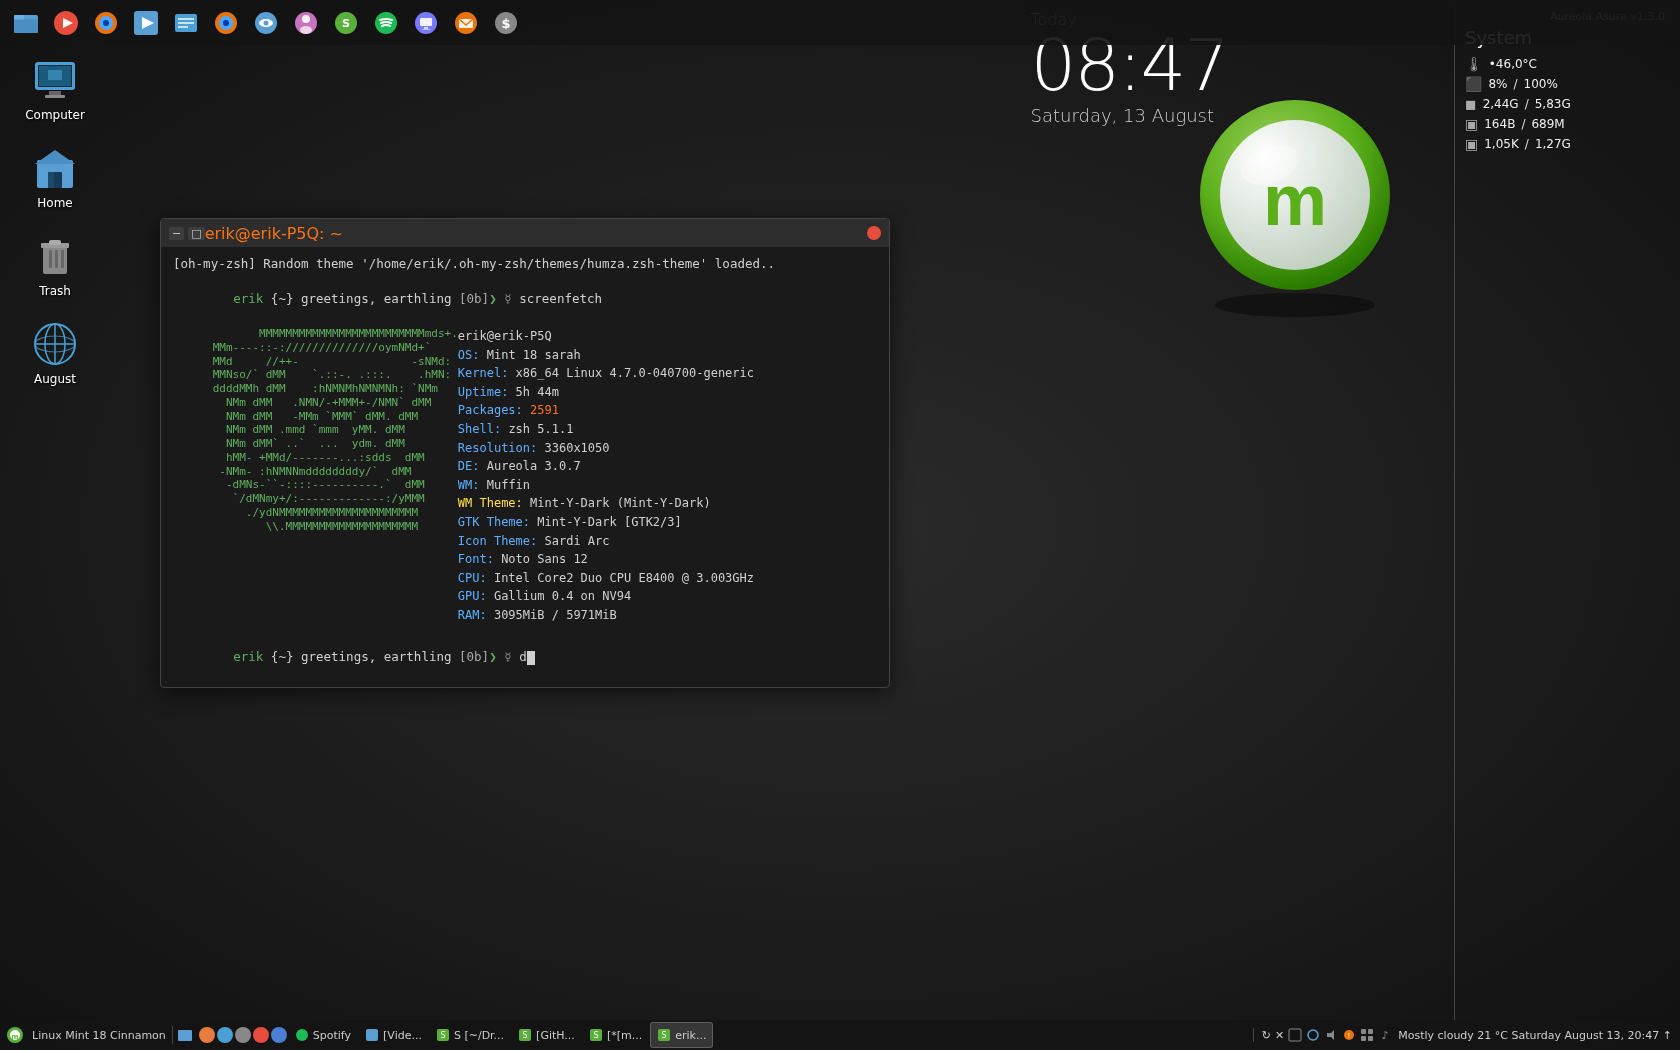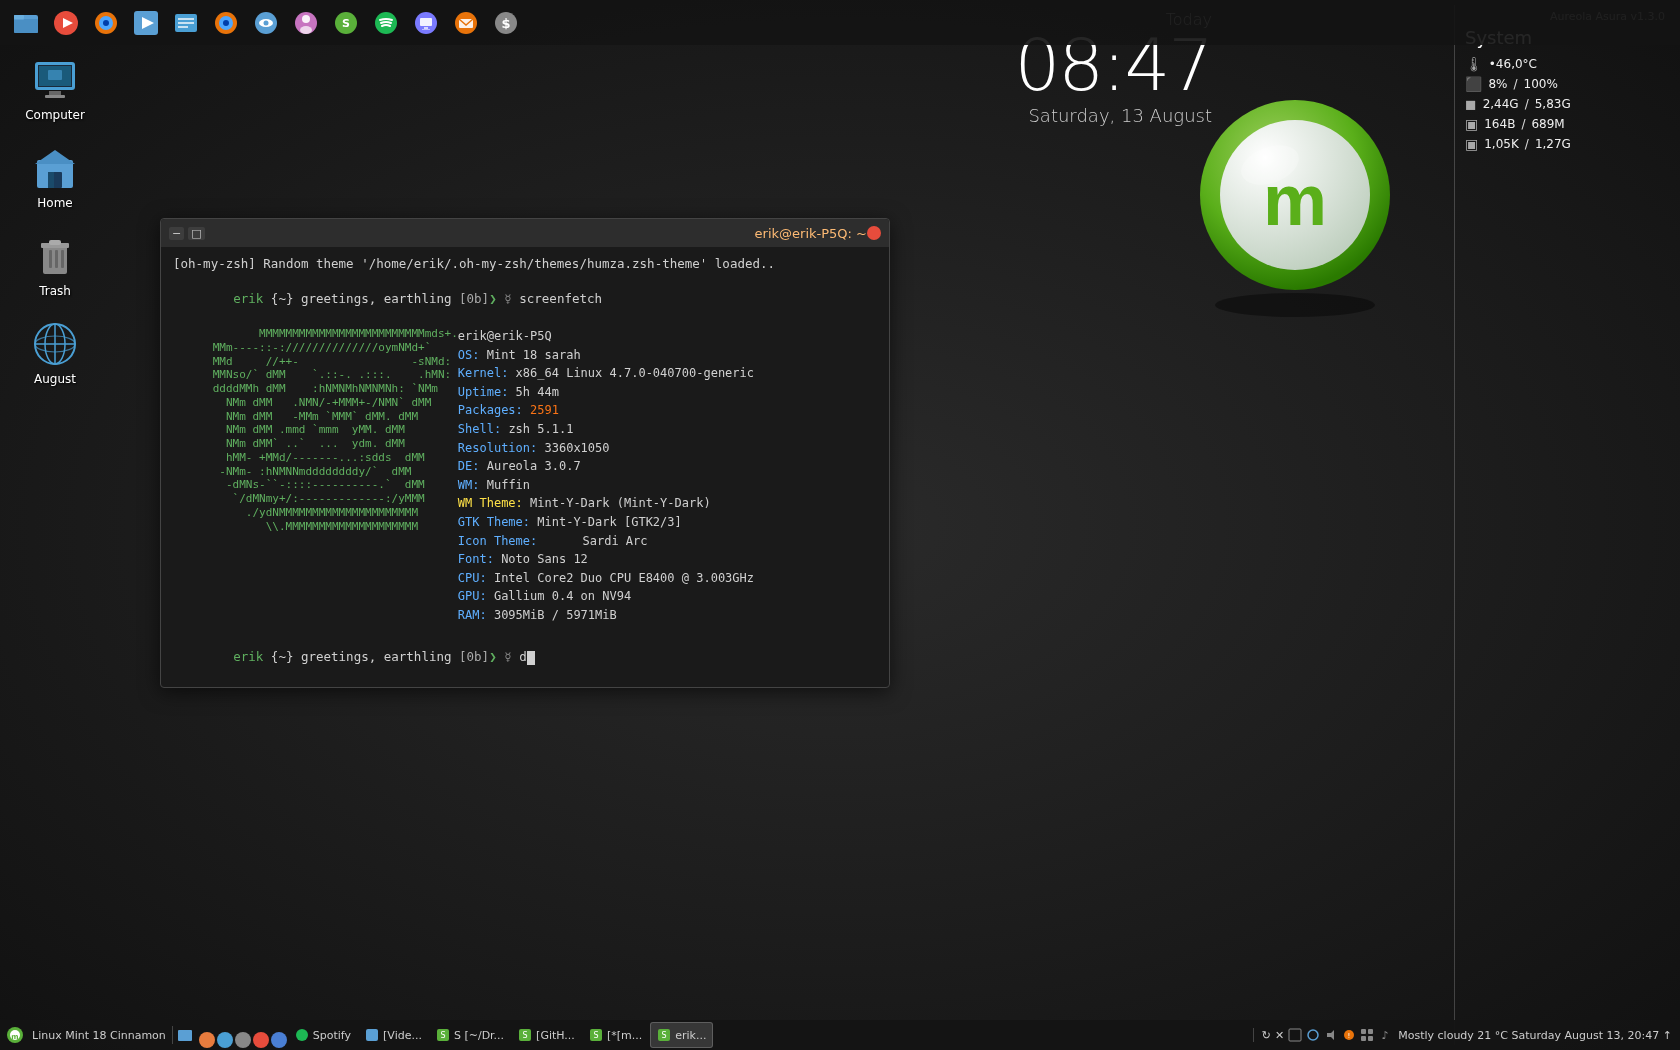--- a/index.html
+++ b/index.html
@@ -81,22 +81,22 @@
       font-size: 12px;
       text-align: center;
       margin-top: 4px;
       text-shadow: 1px 1px 2px rgba(0,0,0,0.9);
     }
 
     
     .clock-widget {
       position: absolute;
       top: 10px;
-      right: 468px;
-      text-align: right;
+      right: 452px;
+      text-align: left;
       color: white;
     }
     .clock-today {
       font-size: 16px;
       font-weight: 300;
       color: #ccc;
     }
     .clock-time {
       font-size: 72px;
       font-weight: 200;
@@ -169,24 +169,24 @@
     .terminal-titlebar {
       height: 28px;
       background: #2d2d2d;
       display: flex;
       align-items: center;
       justify-content: space-between;
       padding: 0 8px;
       border-radius: 4px 4px 0 0;
     }
     .terminal-title {
-      color: #fdba74;
-      font-size: 13px;
+      color: #f97316;
+      font-size: 16px;
       flex: 1;
-      text-align: right;
+      text-align: left;
     }
     .term-btn {
       width: 14px;
       height: 14px;
       border-radius: 50%;
       cursor: pointer;
       display: flex;
       align-items: center;
       justify-content: center;
       font-size: 9px;
@@ -226,21 +226,21 @@
     }
     .taskbar-bottom-start {
       display: flex;
       align-items: center;
       gap: 4px;
       padding: 0 6px;
       border-right: 1px solid #444;
     }
     .taskbar-bottom-apps {
       display: flex;
-      align-items: flex-end;
+      align-items: center;
       gap: 2px;
       padding: 0 4px;
       flex: 1;
     }
     .tb-app {
       height: 26px;
       display: flex;
       align-items: center;
       gap: 4px;
       padding: 0 6px;
@@ -574,21 +574,21 @@
           <div><span style="color:#5fafff;">OS:</span> <span style="color:#d0d0d0;">Mint 18 sarah</span></div>
           <div><span style="color:#5fafff;">Kernel:</span> <span style="color:#d0d0d0;">x86_64 Linux 4.7.0-040700-generic</span></div>
           <div><span style="color:#5fafff;">Uptime:</span> <span style="color:#d0d0d0;">5h 44m</span></div>
           <div><span style="color:#5fafff;">Packages:</span> <span style="color:#f97316;">2591</span></div>
           <div><span style="color:#5fafff;">Shell:</span> <span style="color:#d0d0d0;">zsh 5.1.1</span></div>
           <div><span style="color:#5fafff;">Resolution:</span> <span style="color:#d0d0d0;">3360x1050</span></div>
           <div><span style="color:#5fafff;">DE:</span> <span style="color:#d0d0d0;">Aureola 3.0.7</span></div>
           <div><span style="color:#5fafff;">WM:</span> <span style="color:#d0d0d0;">Muffin</span></div>
           <div><span style="color:#fde047;">WM Theme:</span> <span style="color:#d0d0d0;">Mint-Y-Dark (Mint-Y-Dark)</span></div>
           <div><span style="color:#5fafff;">GTK Theme:</span> <span style="color:#d0d0d0;">Mint-Y-Dark [GTK2/3]</span></div>
-          <div><span style="color:#5fafff;">Icon Theme:</span> <span style="color:#d0d0d0;margin-left:38px;">Sardi Arc</span></div>
+          <div><span style="color:#5fafff;">Icon Theme:</span> <span style="color:#d0d0d0;">Sardi Arc</span></div>
           <div><span style="color:#5fafff;">Font:</span> <span style="color:#d0d0d0;">Noto Sans 12</span></div>
           <div><span style="color:#5fafff;">CPU:</span> <span style="color:#d0d0d0;">Intel Core2 Duo CPU E8400 @ 3.003GHz</span></div>
           <div><span style="color:#5fafff;">GPU:</span> <span style="color:#d0d0d0;">Gallium 0.4 on NV94</span></div>
           <div><span style="color:#5fafff;">RAM:</span> <span style="color:#d0d0d0;">3095MiB / 5971MiB</span></div>
         </div>
       </div>
 
       <div class="term-line" style="margin-top:6px;">
         <span class="term-green">erik</span> <span class="term-white">{~}</span> <span class="term-white">greetings, earthling</span> <span style="color:#aaa;">[0b]</span><span style="color:#5faf5f;">❯</span> <span style="color:#888;">☿</span> <span class="term-white">d</span><span class="cursor"></span>
       </div>

